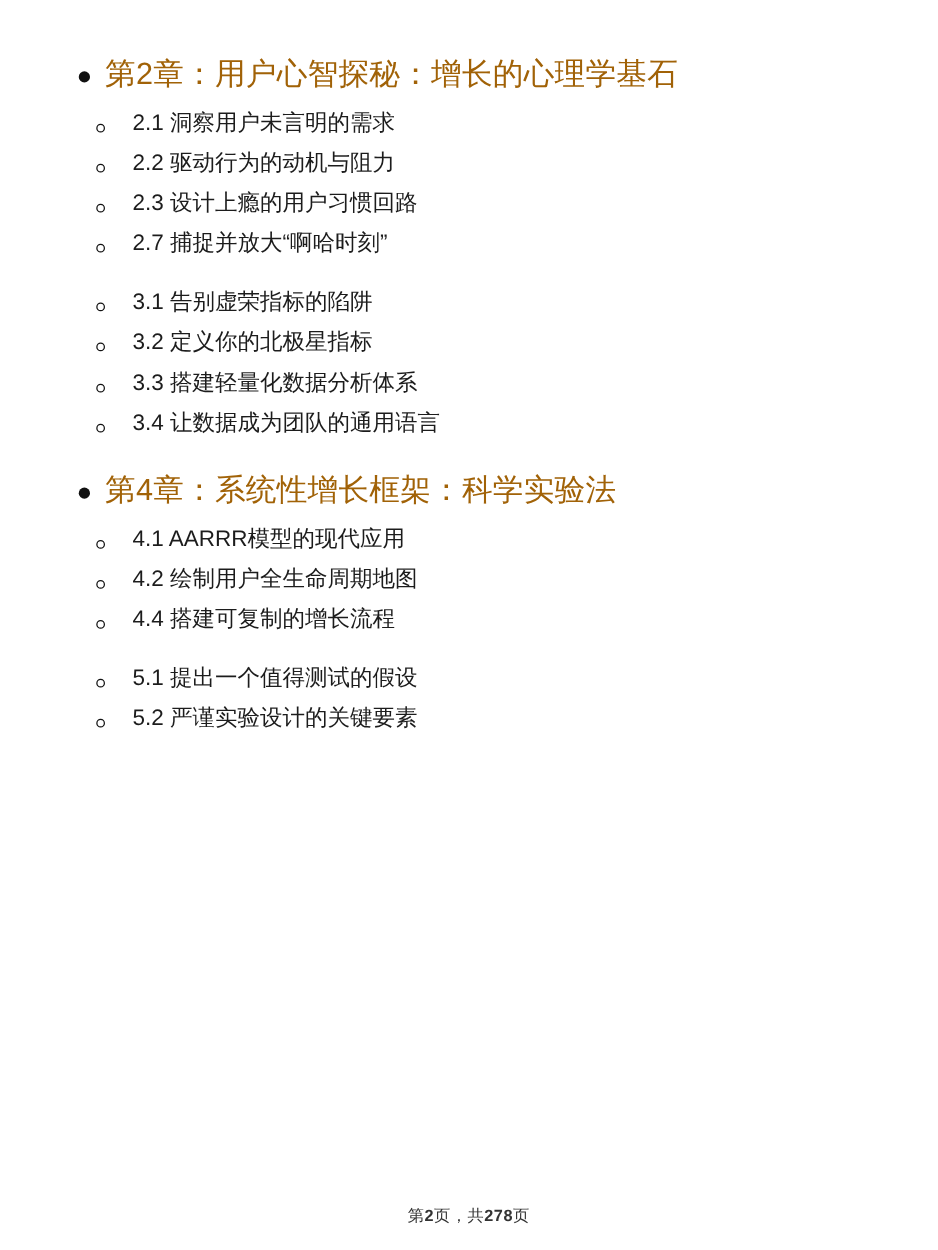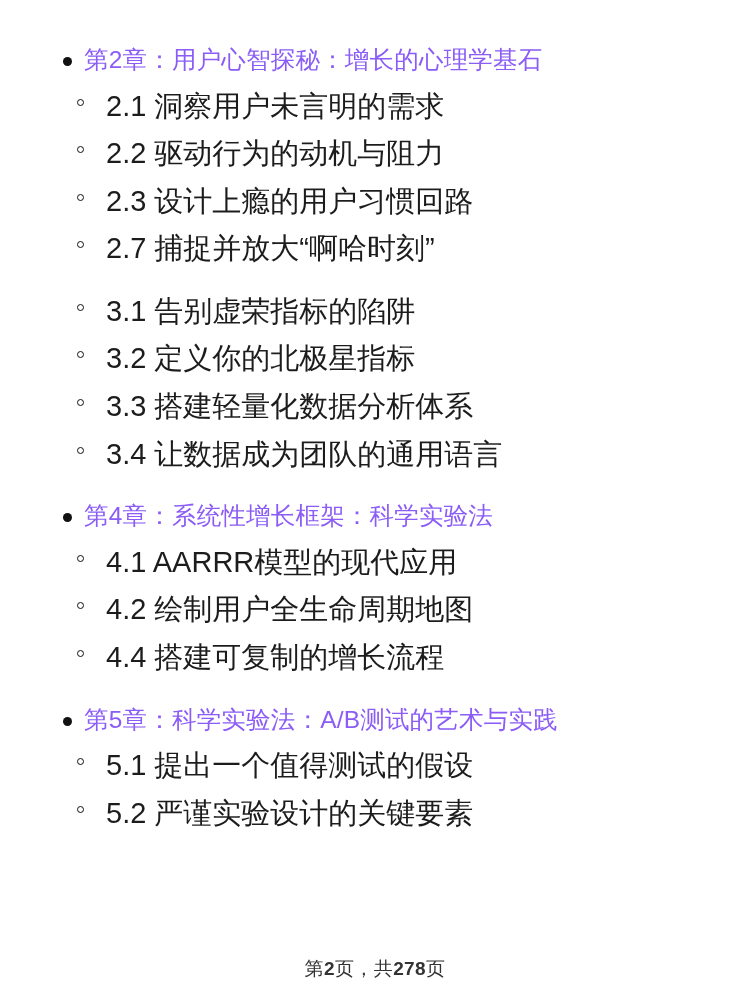--- a/index.html
+++ b/index.html
@@ -38,21 +38,21 @@
     top: 17px;
     width: 9px;
     height: 9px;
     border-radius: 50%;
     background: #111111;
   }
   .chapter-title {
     font-size: 24.5px;
     line-height: 1.45;
     letter-spacing: 0.2px;
-    color: #8b5cf6;
+    color: #a16207;
     font-weight: 400;
     padding-top: 2px;
   }
   .sections {
     list-style: none;
     margin: 8px 0 22px 0;
     padding: 0;
   }
   .section {
     position: relative;
@@ -64,32 +64,32 @@
     left: 31px;
     top: 13px;
     width: 7px;
     height: 7px;
     border-radius: 50%;
     border: 1.6px solid #111111;
     box-sizing: border-box;
     background: transparent;
   }
   .section-title {
-    font-size: 29px;
+    font-size: 18px;
     line-height: 1.4;
     color: #1c1c1c;
     font-weight: 400;
   }
   .footer {
     position: absolute;
     left: 0;
     right: 0;
     bottom: 18px;
     text-align: center;
-    font-size: 19px;
+    font-size: 13px;
     color: #333333;
     letter-spacing: 0.4px;
   }
   .footer .pg {
     font-weight: bold;
   }
 </style>
 </head>
 <body>
 
@@ -150,24 +150,20 @@
       <li class="section">
         <span class="circle"></span>
         <div class="section-title">4.2 绘制用户全生命周期地图</div>
       </li>
       <li class="section">
         <span class="circle"></span>
         <div class="section-title">4.4 搭建可复制的增长流程</div>
       </li>
     </ul>
 
-    <li class="chapter">
-      <span class="bullet"></span>
-      <div class="chapter-title">第5章：科学实验法：A/B测试的艺术与实践</div>
-    </li>
     <ul class="sections">
       <li class="section">
         <span class="circle"></span>
         <div class="section-title">5.1 提出一个值得测试的假设</div>
       </li>
       <li class="section">
         <span class="circle"></span>
         <div class="section-title">5.2 严谨实验设计的关键要素</div>
       </li>
     </ul>

